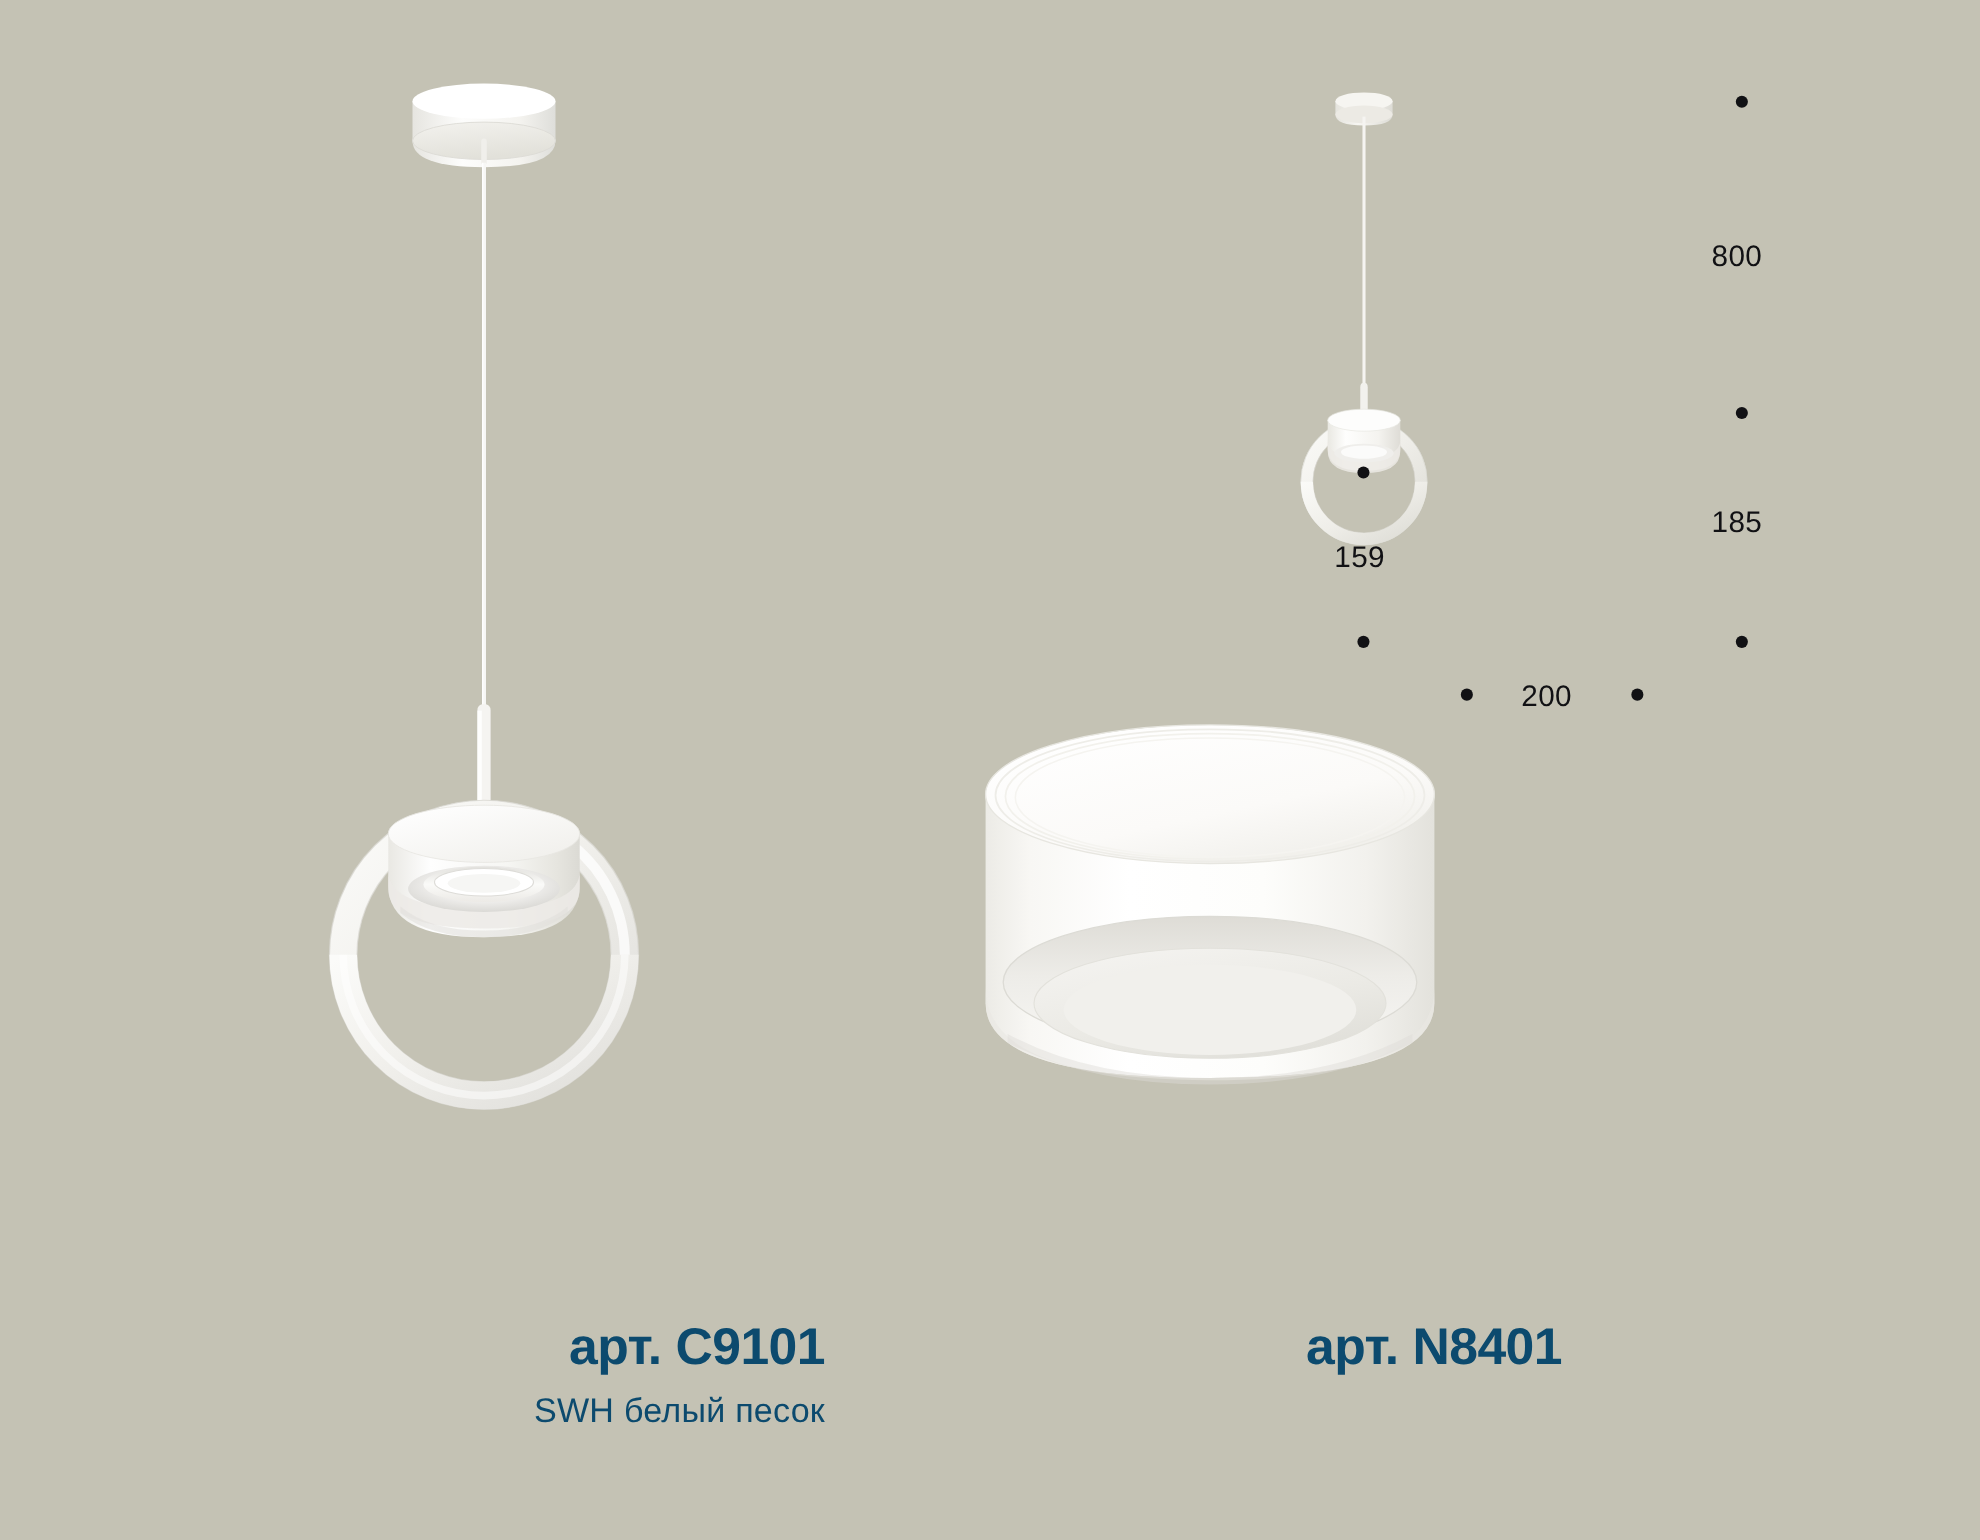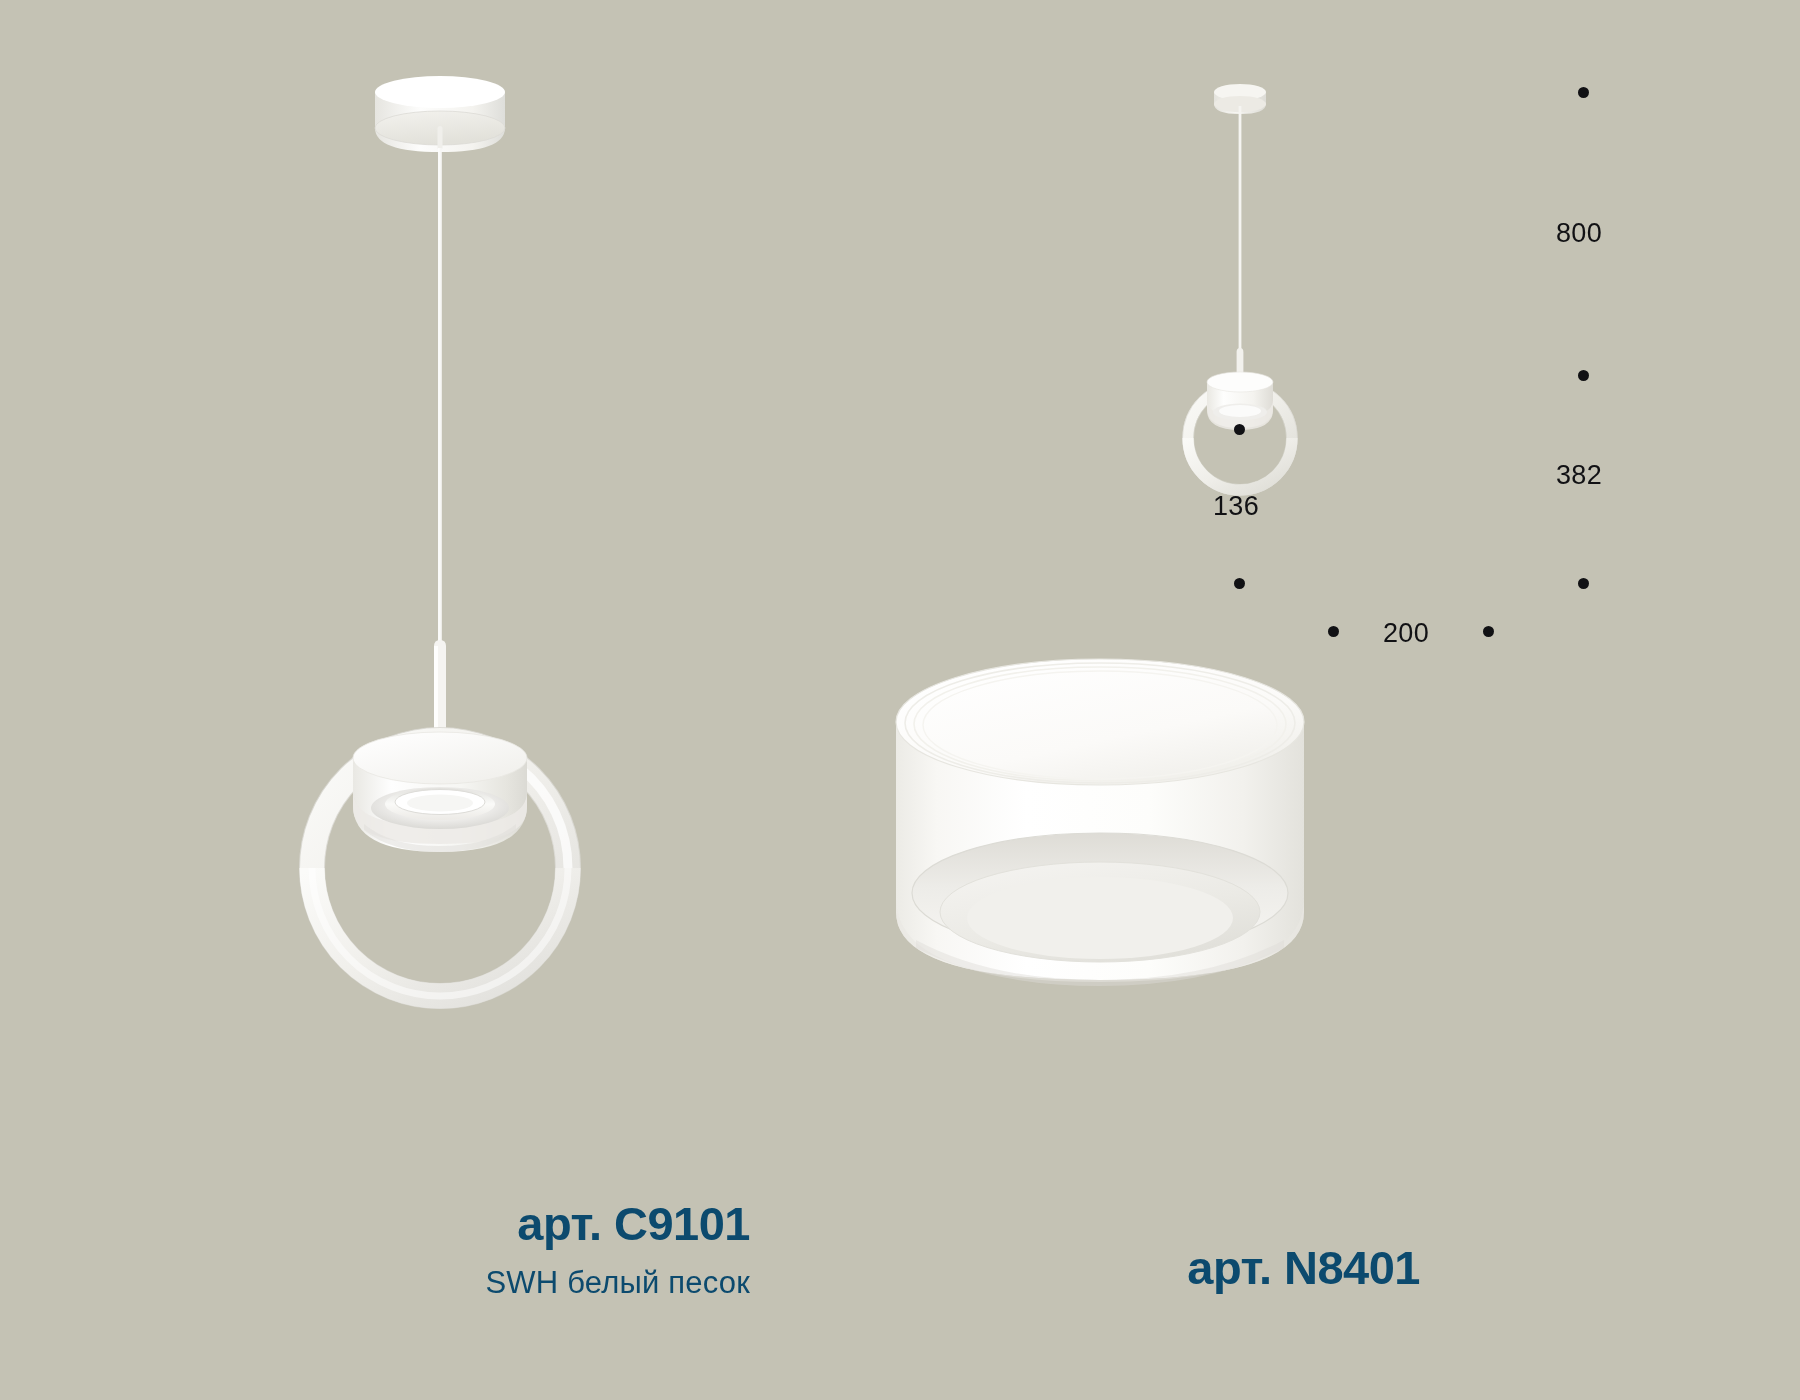--- a/index.html
+++ b/index.html
@@ -254,26 +254,26 @@
 
   <div class="dim-dot" style="left:1578px; top:87px;"></div>
   <div class="dim-dot" style="left:1578px; top:370px;"></div>
   <div class="dim-dot" style="left:1578px; top:578px;"></div>
   <div class="dim-dot" style="left:1234px; top:424px;"></div>
   <div class="dim-dot" style="left:1234px; top:578px;"></div>
   <div class="dim-dot" style="left:1328px; top:626px;"></div>
   <div class="dim-dot" style="left:1483px; top:626px;"></div>
 
   <div class="dim-text" style="left:1556px; top:218px;">800</div>
-  <div class="dim-text" style="left:1556px; top:460px;">382</div>
-  <div class="dim-text" style="left:1213px; top:491px;">136</div>
+  <div class="dim-text" style="left:1556px; top:460px;">185</div>
+  <div class="dim-text" style="left:1213px; top:491px;">159</div>
   <div class="dim-text" style="left:1383px; top:618px;">200</div>
 
   <div class="label-block" style="left:130px; top:1200px; width:620px;">
     <div class="art-line">арт. C9101</div>
     <div class="color-line">SWH белый песок</div>
   </div>
 
-  <div class="label-block" style="left:800px; top:1200px; width:620px;margin-top:44px;">
+  <div class="label-block" style="left:800px; top:1200px; width:620px;">
     <div class="art-line">арт. N8401</div>
   </div>
 
 </div>
 
 </body></html>

